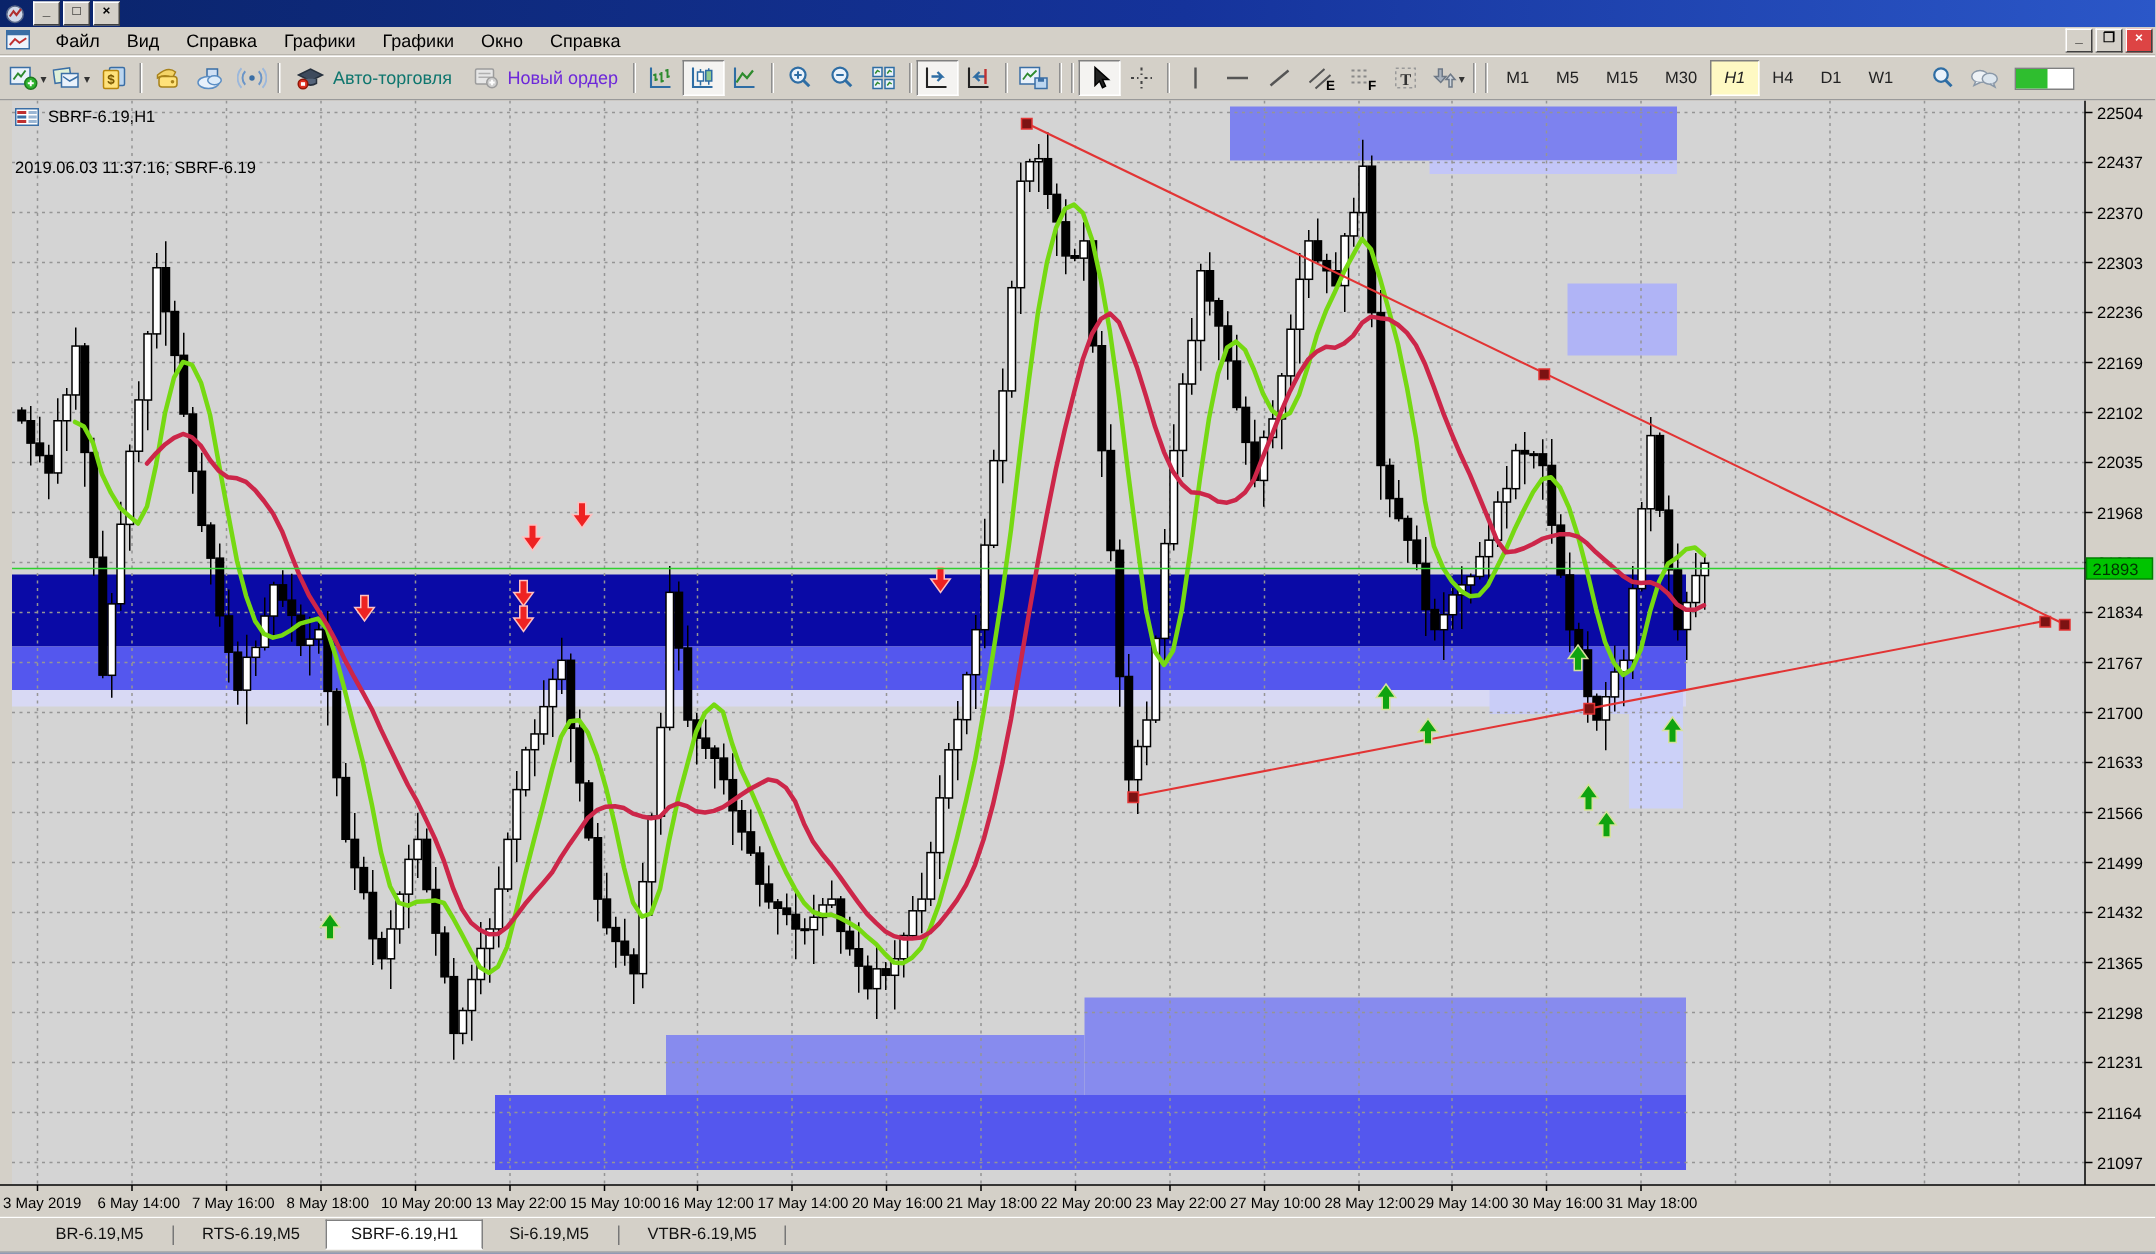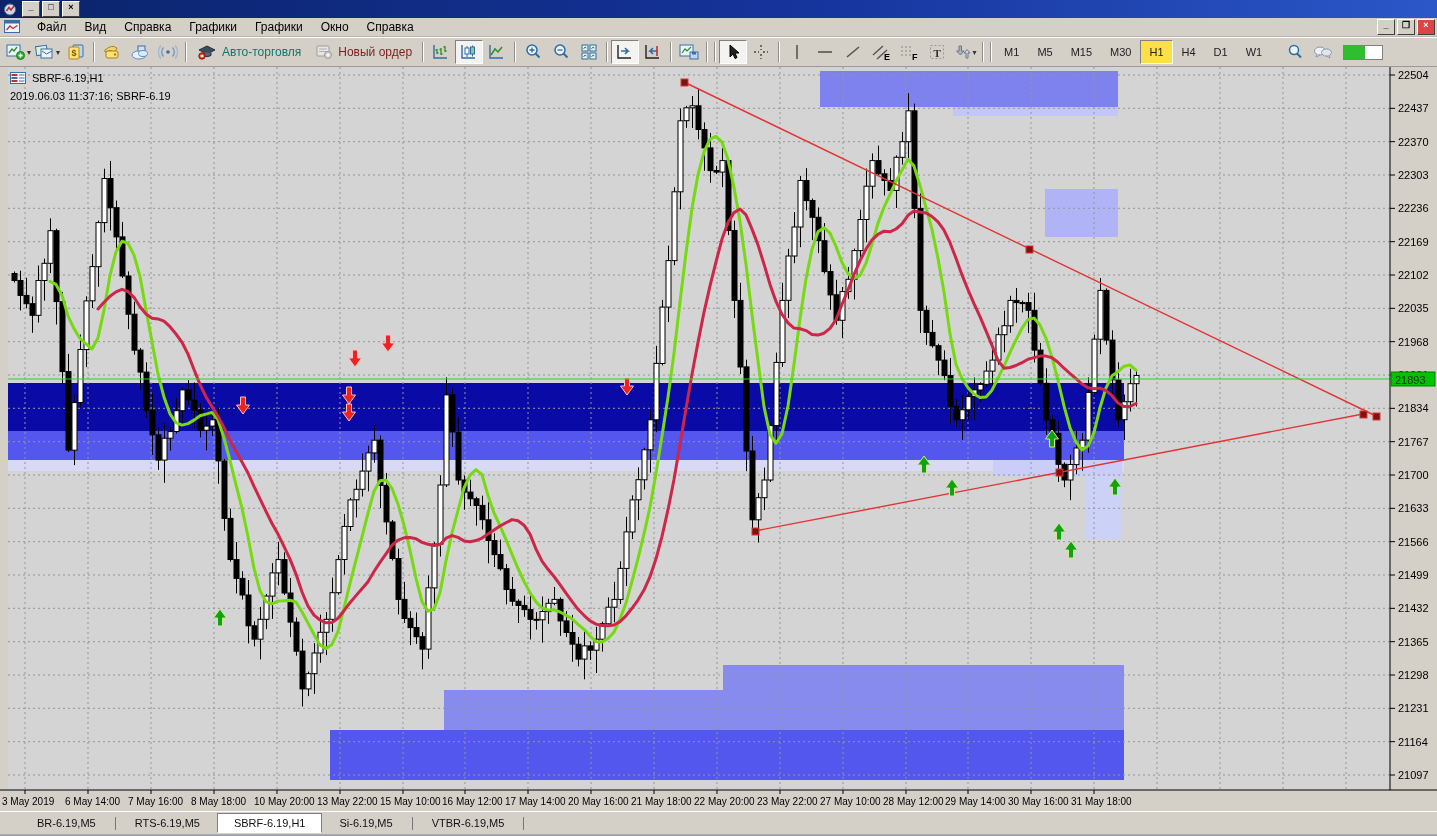--- a/index.html
+++ b/index.html
@@ -22,35 +22,35 @@
   .mitem{padding:3px 9px;cursor:default;}
   .menubar .wbtns{margin-left:auto;}
 
   
   .toolbar{height:28px;background:#d4d0c8;display:flex;align-items:center;padding:0 4px;
     border-top:1px solid #fff;border-bottom:1px solid #9a9a9a;}
   .tbtn{height:22px;min-width:24px;display:flex;align-items:center;justify-content:center;
     border:1px solid transparent;padding:0 1px;cursor:default;}
   .tbtn.active{background:#f4f3f1;border-color:#808080 #fff #fff #808080;}
   .tbtn.labeled{padding:0 6px;gap:5px;font-size:12px;color:#0f766e;}
-  .tbtn.disabled{color:#7f1d1d;}
+  .tbtn.disabled{color:#6d28d9;}
   .caret{font-size:8px;color:#333;margin-left:1px;}
   .tsep{width:0;height:20px;border-left:1px solid #8f8f8f;border-right:1px solid #fff;margin:0 3px;}
   .tfbtn{height:20px;padding:1px 8px;font-size:11px;color:#222;display:flex;align-items:center;
     border:1px solid transparent;cursor:default;}
-  .tfbtn.active{background:#fde047;border-color:#808080 #fff #fff #808080;}
+  .tfbtn.active{background:#fef9c3;border-color:#808080 #fff #fff #808080;font-style:italic;}
   .connbar{width:38px;height:13px;border:1px solid #808080;background:#fff;margin-left:6px;display:flex;}
   .connbar .fill{width:55%;background:#2fbe2f;}
 
   
   .chart-area{position:relative;width:1437px;height:744px;background:#d4d0c8;}
   #chart-svg{position:absolute;left:0;top:0;}
   .chart-head{position:absolute;left:10px;top:5px;display:flex;align-items:center;gap:6px;
     font-size:11px;color:#000;}
-  .chart-sub{position:absolute;left:10px;top:23px;font-size:11px;color:#000;}
+  .chart-sub{position:absolute;left:10px;top:39px;font-size:11px;color:#000;}
 
   
   .tabbar{height:22px;background:#d4d0c8;border-top:1px solid #fff;display:flex;align-items:flex-end;
     padding-left:20px;font-size:11px;color:#111;}
   .tab{padding:3px 16px 3px 16px;border:1px solid transparent;margin-bottom:1px;cursor:default;}
   .tab.active{background:#fff;border-color:#808080;border-bottom-color:#fff;font-weight:normal;}
   .tabsep{width:0;height:13px;border-left:1px solid #777;margin:0 2px 4px 2px;}
   .bottom-frame{height:6px;background:linear-gradient(180deg,#b8b4ac,#2b57c8);}
   svg{display:block;}
 </style>

